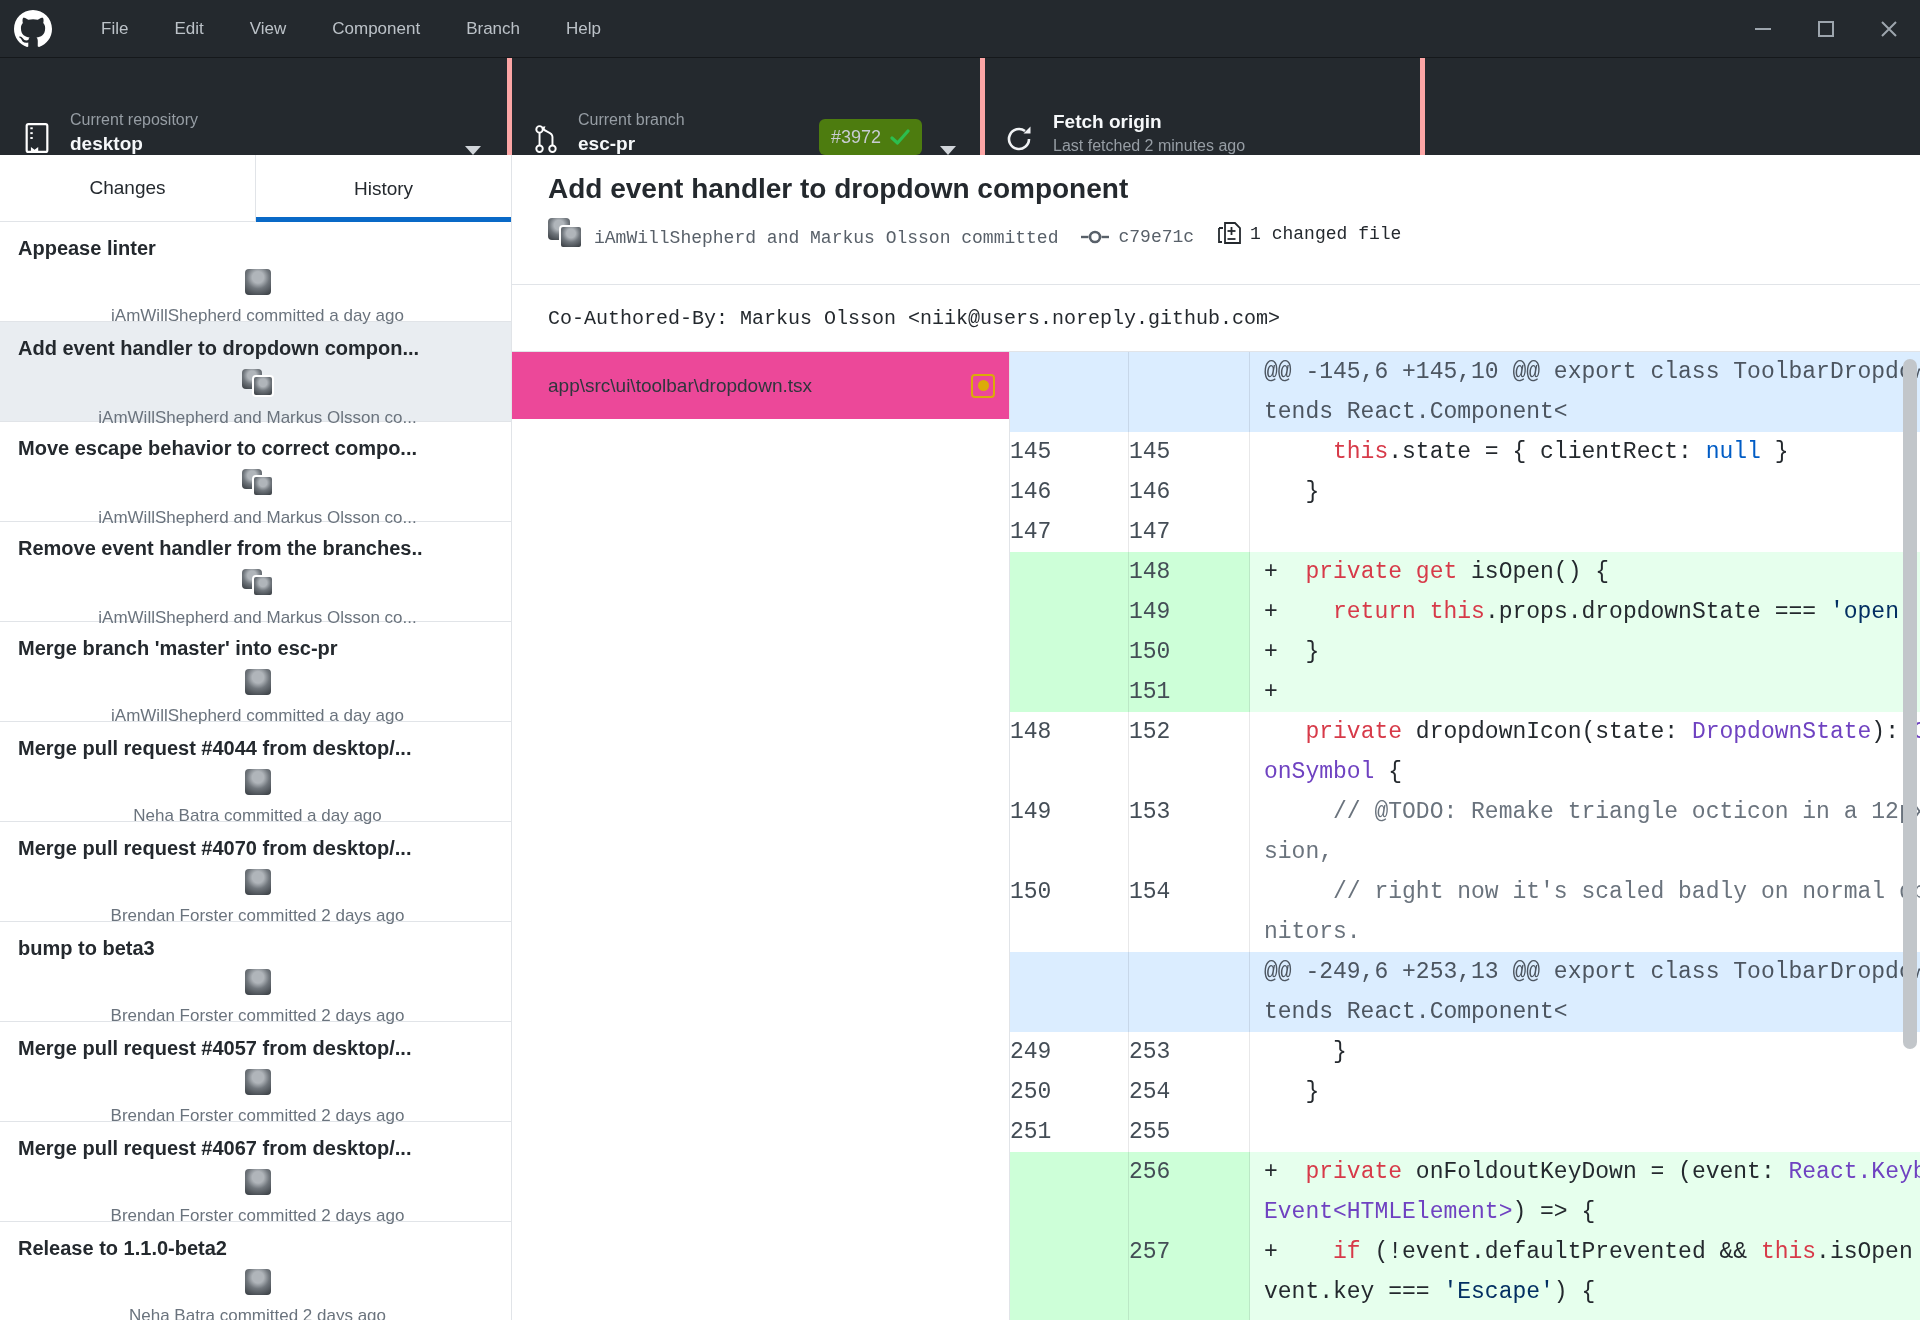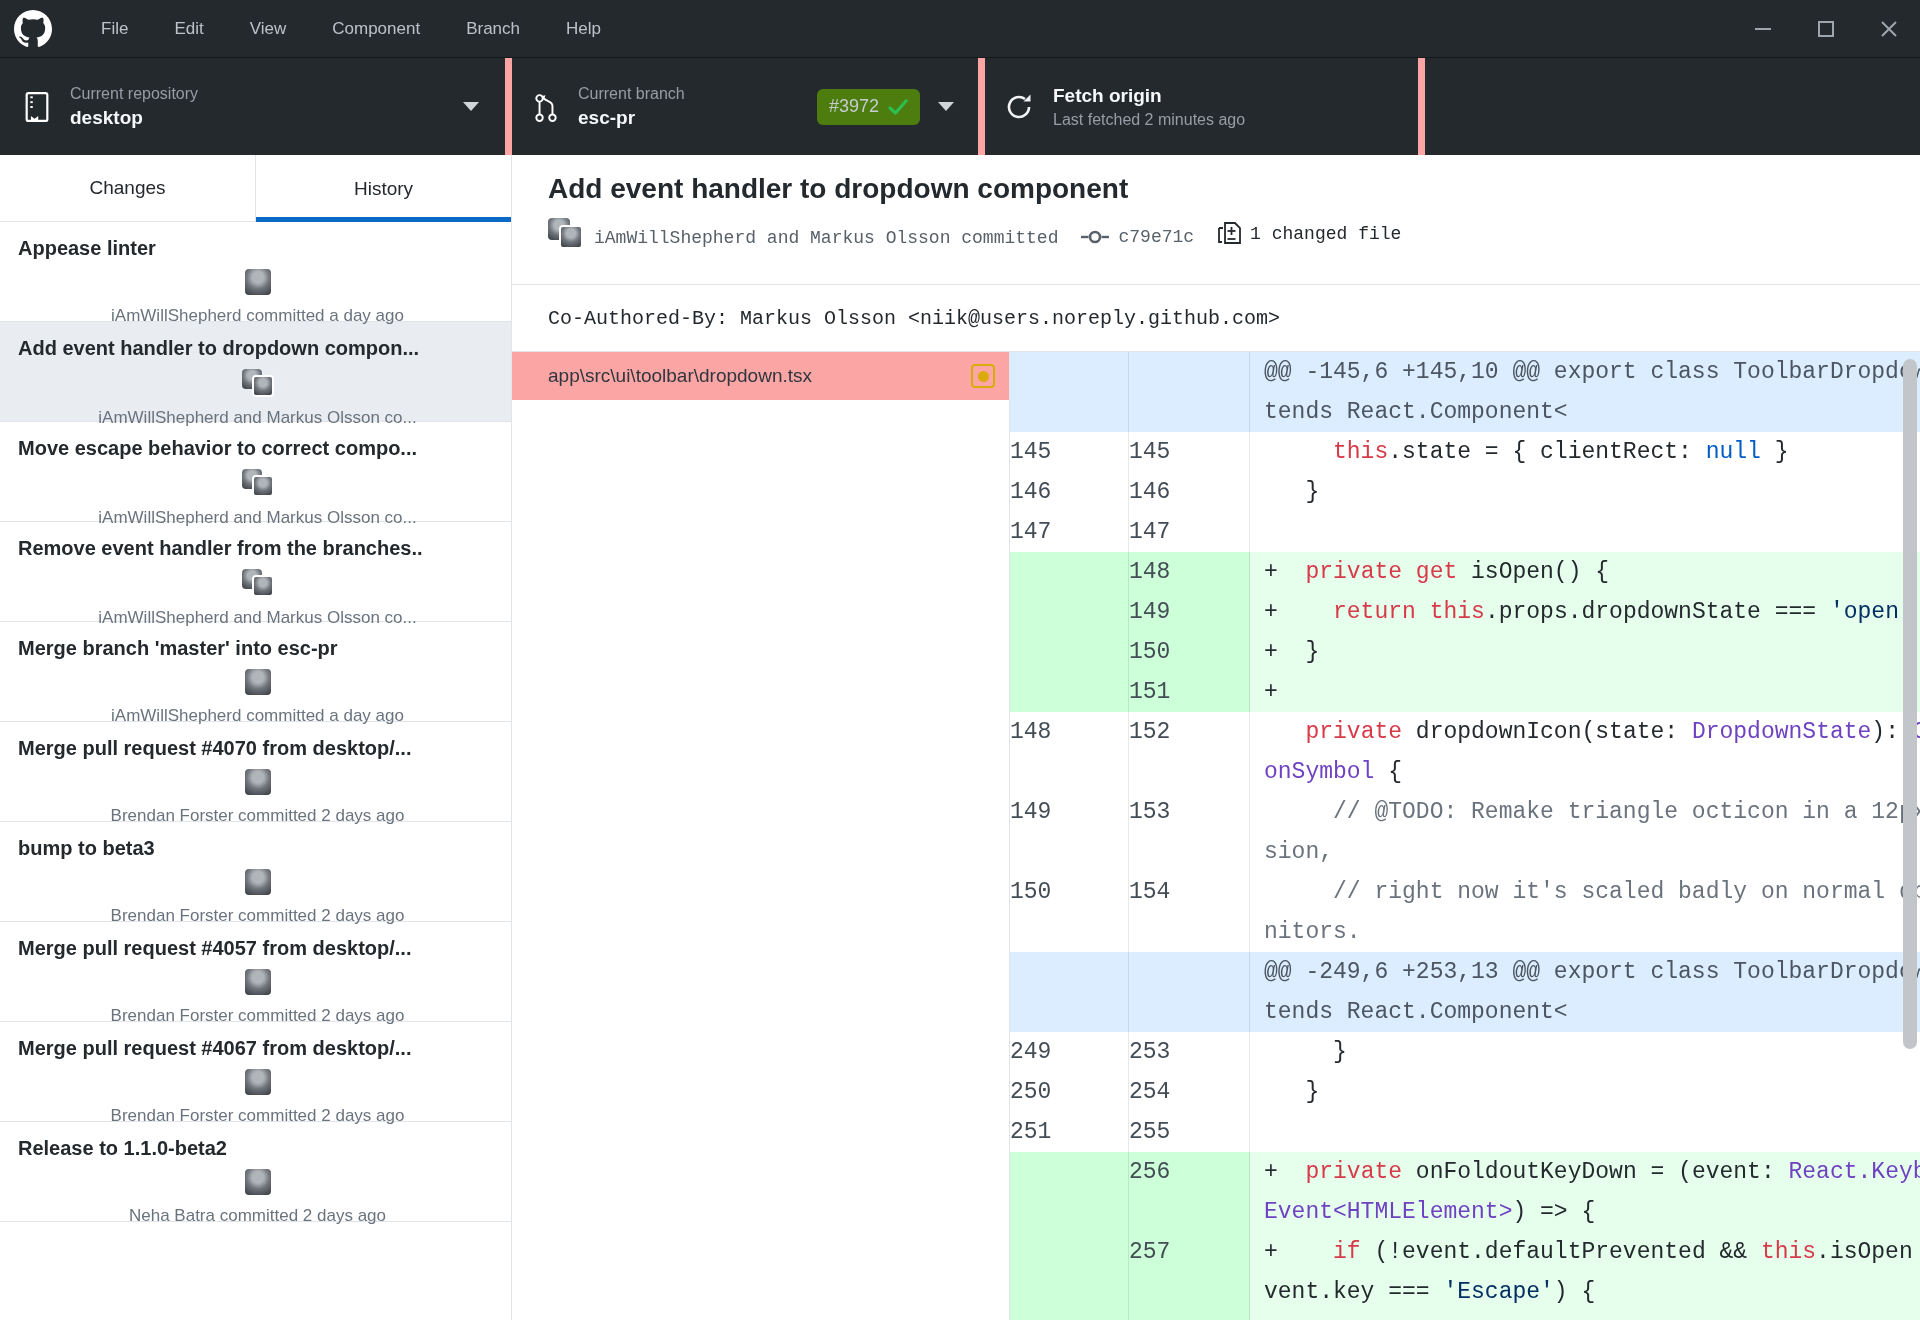--- a/index.html
+++ b/index.html
@@ -12,21 +12,21 @@
   .gh-logo { margin-left:14px; width:38px; height:38px; flex:0 0 auto; }
   .menu { display:flex; margin-left:26px; height:100%; align-items:center; }
   .menu-item { padding:0 23px; font-size:17px; color:#bcc2c8; height:100%;
     display:flex; align-items:center; cursor:default; }
   .win-controls { margin-left:auto; display:flex; height:100%; }
   .win-btn { width:63px; height:100%; display:flex; align-items:center; justify-content:center; color:#9da5ad; }
 
   
   .toolbar { position:absolute; left:0; top:57px; width:1920px; height:98px;
     background:#24292e; border-top:1px solid #15181b; display:flex; }
-  .tb-section { display:flex; align-items:center; border-right:7px solid #fca5a5; height:100%; }
+  .tb-section { display:flex; align-items:flex-end; border-right:5px solid #fca5a5; height:100%; }
   .tb-repo { width:512px; padding-left:22px; }
   .tb-branch { width:473px; padding-left:20px; }
   .tb-fetch { width:440px; padding-left:18px; }
   .tb-icon { margin-right:18px; flex:0 0 auto; display:flex; }
   .tb-label { font-size:16px; color:#969da4; margin-bottom:4px; }
   .tb-value { font-size:19px; font-weight:700; color:#f6f8fa; }
   .chev { width:0; height:0; border-left:8px solid transparent; border-right:8px solid transparent;
     border-top:9px solid #d1d5da; }
   .tb-chev-repo { margin-left:auto; margin-right:26px; }
   .tb-chev-branch { margin-left:18px; margin-right:24px; }
@@ -71,21 +71,21 @@
   .meta-sha { font-size:18px; color:#586069; }
   .meta-files-group { display:flex; align-items:center; margin-left:22px; gap:8px; }
   .meta-files { font-size:18px; color:#24292e; }
   .commit-desc { height:67px; border-bottom:1px solid #e1e4e8; display:flex; align-items:center;
     padding-left:36px; font-family:"Liberation Mono","DejaVu Sans Mono",monospace;
     font-size:20px; color:#24292e; flex:0 0 auto; }
   .content { flex:1; display:flex; min-height:0; }
 
   
   .filelist { width:498px; border-right:1px solid #e1e4e8; flex:0 0 auto; }
-  .file-row { height:48px; background:#fca5a5; display:flex; align-items:center;
+  .file-row { height:67px; background:#ec4899; display:flex; align-items:center;
     padding:0 14px 0 36px; }
   .file-path { font-size:19px; color:#2f363d; white-space:nowrap; overflow:hidden; }
   .mod-icon { margin-left:auto; width:24px; height:24px; border:2px solid #dbab09; border-radius:4px;
     display:flex; align-items:center; justify-content:center; flex:0 0 auto; }
   .mod-icon i { width:11px; height:11px; border-radius:50%; background:#dbab09; display:block; }
 
   
   .diff { flex:1; position:relative; overflow:hidden;
     font-family:"Liberation Mono","DejaVu Sans Mono",monospace; font-size:23px; }
   .diff-row { display:flex; }
@@ -240,20 +240,27 @@
             <i class="a2" style="left:10px;top:6px;width:22px;height:22px"></i>
           </span>
           <span>iAmWillShepherd and Markus Olsson co...</span>
         </div>
       </div>
       <div class="commit-row">
         <div class="commit-title">Merge branch 'master' into esc-pr</div>
         <div class="commit-byline">
           <span class="avatar"></span>
           <span>iAmWillShepherd committed a day ago</span>
+        </div>
+      </div>
+      <div class="commit-row">
+        <div class="commit-title">Merge pull request #4044 from desktop/...</div>
+        <div class="commit-byline">
+          <span class="avatar"></span>
+          <span>Neha Batra committed a day ago</span>
         </div>
       </div>
       <div class="commit-row">
         <div class="commit-title">Merge pull request #4070 from desktop/...</div>
         <div class="commit-byline">
           <span class="avatar"></span>
           <span>Brendan Forster committed 2 days ago</span>
         </div>
       </div>
       <div class="commit-row">

